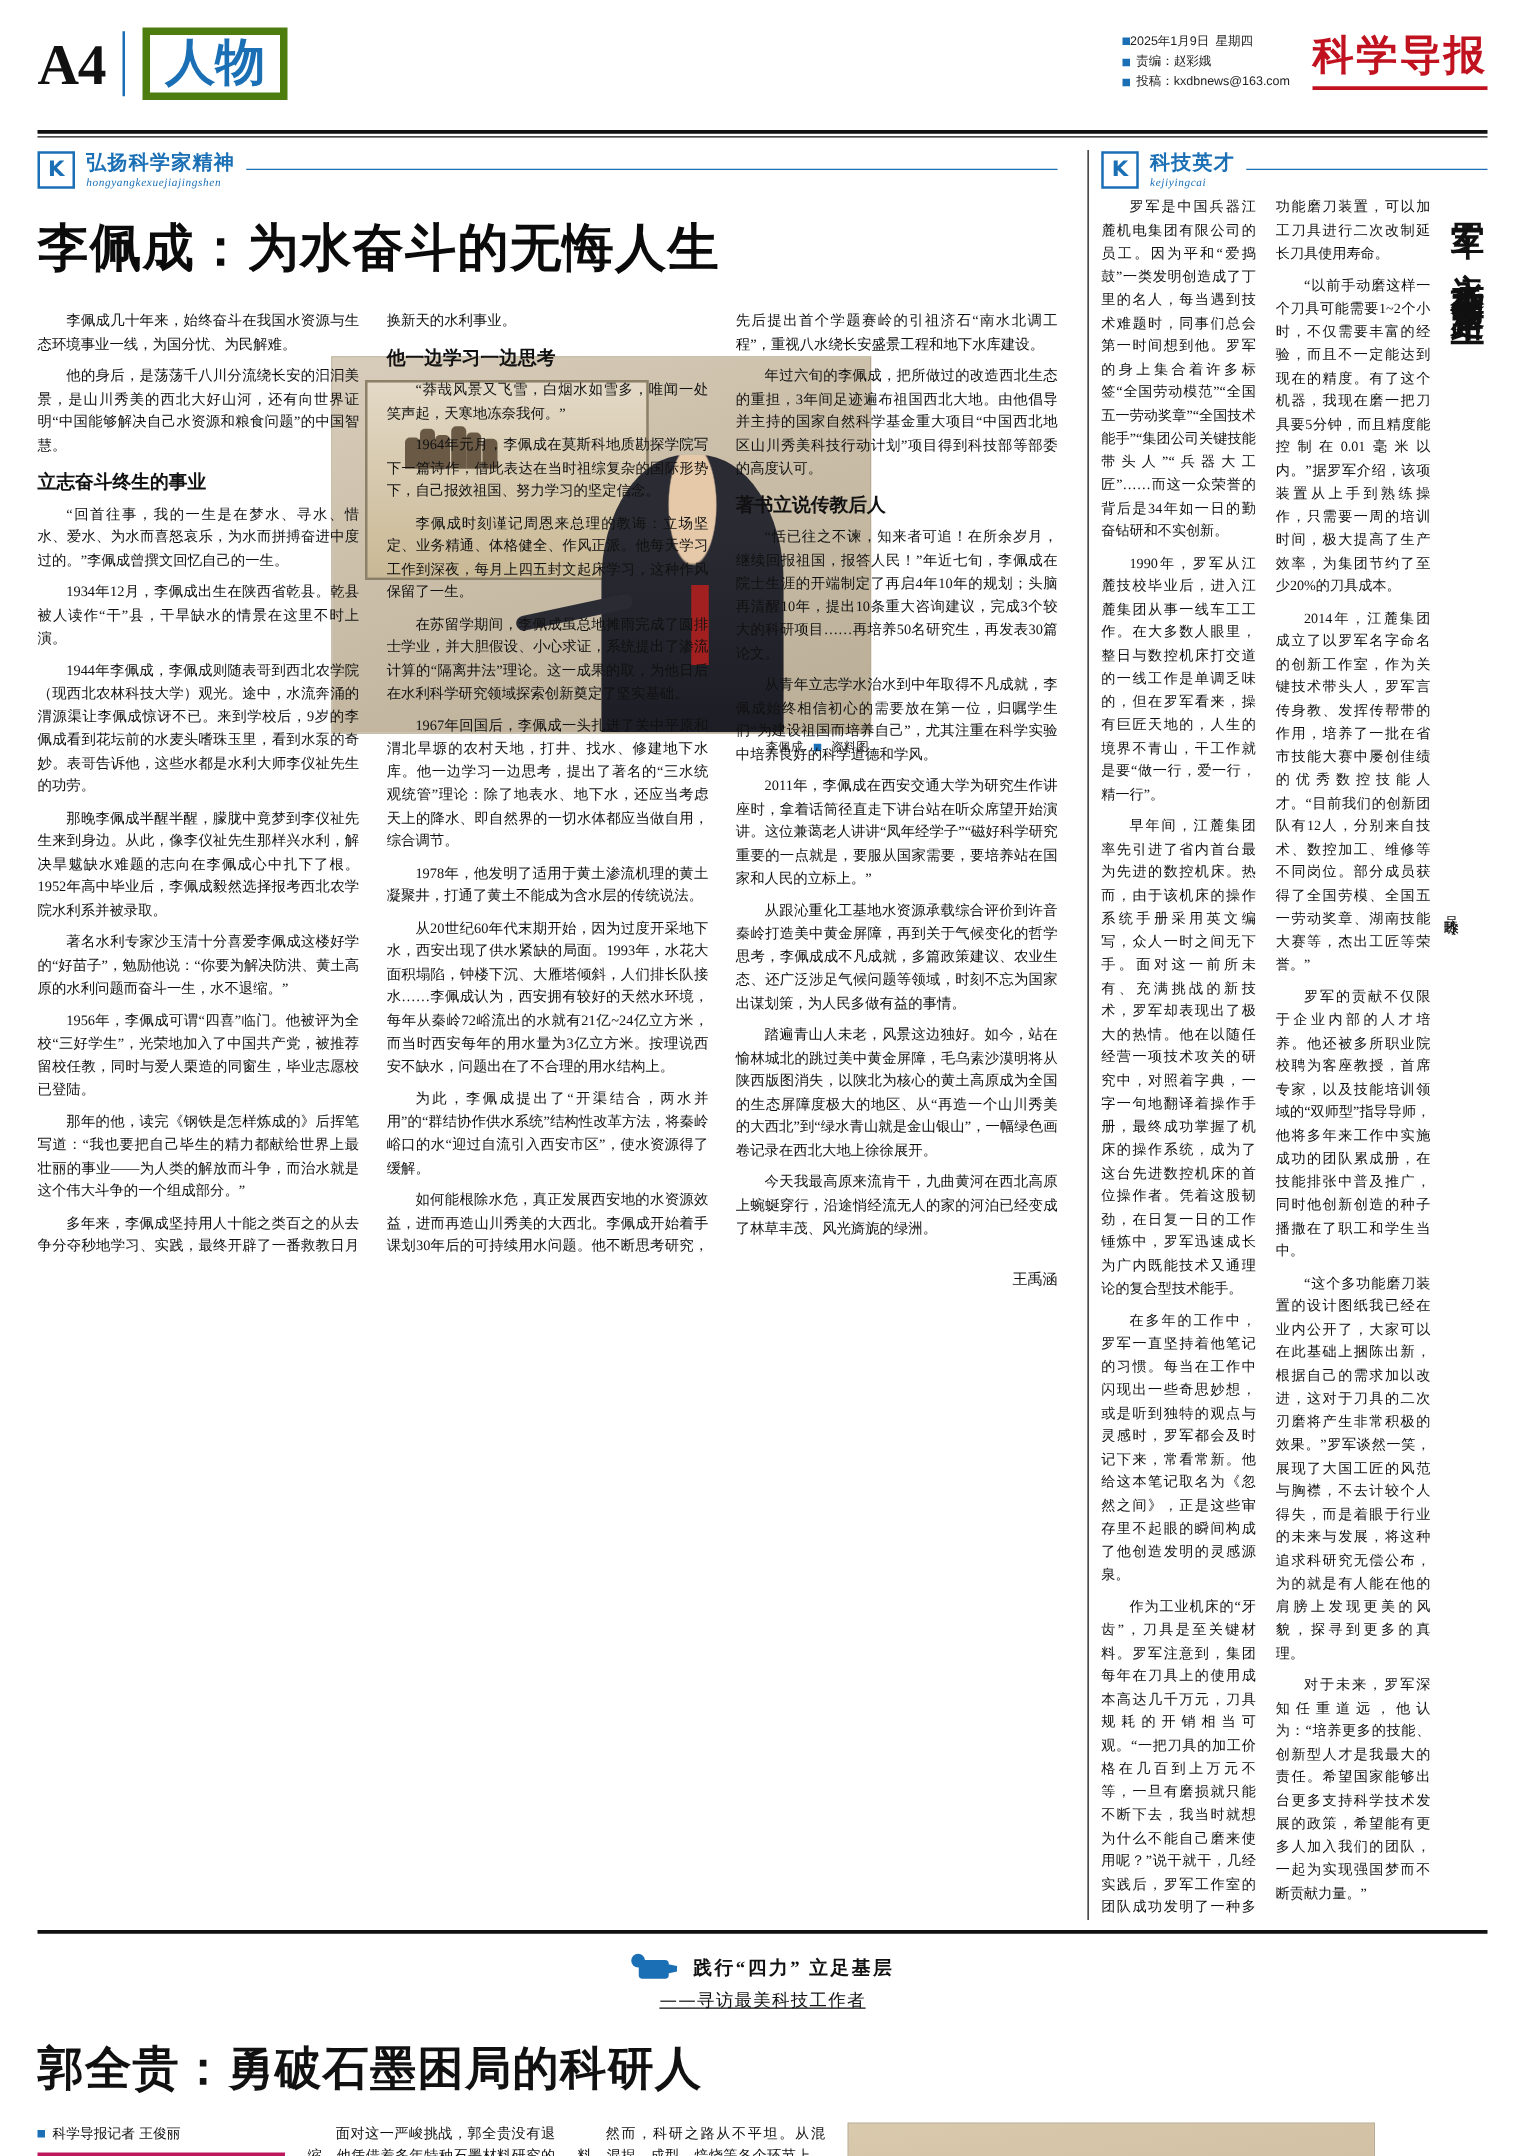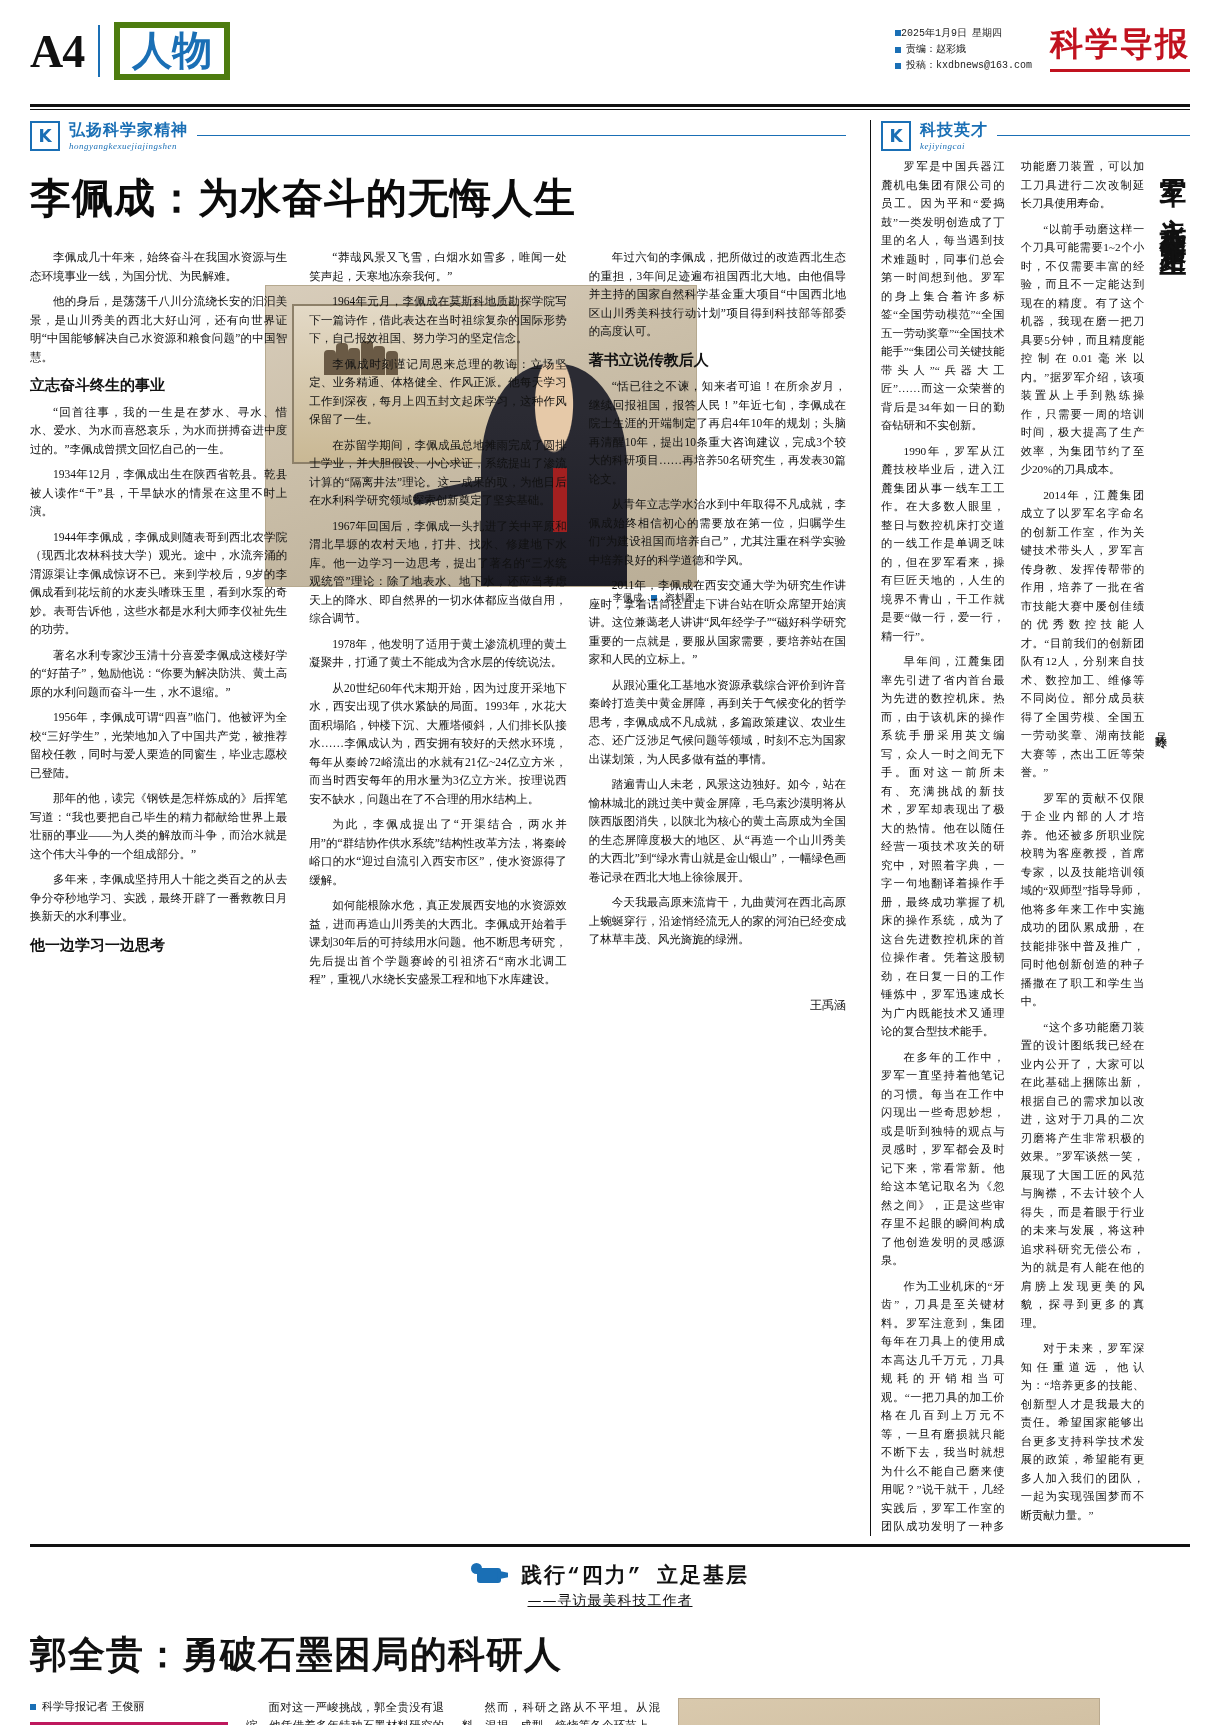--- a/index.html
+++ b/index.html
@@ -12,21 +12,21 @@
   
   .masthead{display:flex;align-items:flex-start;justify-content:space-between;height:78px;}
   .mh-left{display:flex;align-items:center;gap:14px;}
   .page-no{font-family:"Liberation Serif",serif;font-size:46px;font-weight:700;letter-spacing:-1px;color:#111;}
   .mh-sep{width:2px;height:52px;background:#1a6fb5;}
   .section-badge{
     font-family:"DejaVu Sans",sans-serif;font-weight:700;font-size:40px;color:#1a6fb5;
     border:6px solid #4d7c0f;padding:2px 12px 4px 12px;line-height:1;display:flex;align-items:center;
   }
   .mh-right{display:flex;align-items:flex-start;gap:18px;}
-  .mh-meta{font-family:Liberation Mono, monospace;font-size:10px;line-height:16px;color:#222;text-align:right;padding-top:4px;}
+  .mh-meta{font-family:Liberation Sans, sans-serif;font-size:10px;line-height:16px;color:#222;text-align:right;padding-top:4px;}
   .mh-meta div{display:flex;align-items:center;gap:5px;}
   .sq{display:inline-block;width:6px;height:6px;background:#1a6fb5;}
   .paper-name{font-family:"DejaVu Serif",serif;font-size:33px;font-weight:700;color:#c1121f;letter-spacing:2px;
     border-bottom:3px solid #c1121f;padding-bottom:2px;}
   .meta-row{display:flex;gap:28px;}
   
   .rule-thick{height:3px;background:#111;margin:4px 0 0 0;}
   .rule-thin{height:1px;background:#111;margin:2px 0 10px 0;}
   
   .top-block{display:flex;gap:0;}
@@ -71,21 +71,21 @@
   .side-body{font-size:11.3px;line-height:18.5px;text-align:justify;column-count:2;column-gap:16px;}
   .side-body p{margin:0 0 7px 0;text-indent:2em;}
   .side-author{writing-mode:vertical-rl;font-family:"DejaVu Sans",sans-serif;font-size:12px;letter-spacing:2px;margin-top:6px;}
   
   .bottom-kicker{display:flex;flex-direction:column;align-items:center;margin:14px 0 4px 0;}
   .bk-row{display:flex;align-items:center;gap:10px;}
   .bk-icon{width:40px;height:28px;position:relative;}
   .bk-icon .cam{position:absolute;left:6px;top:7px;width:24px;height:15px;background:#1a6fb5;border-radius:3px;}
   .bk-icon .lens{position:absolute;left:26px;top:10px;width:11px;height:9px;background:#1a6fb5;clip-path:polygon(0 0,100% 25%,100% 75%,0 100%);}
   .bk-icon .head{position:absolute;left:0px;top:2px;width:11px;height:11px;border-radius:50%;background:#1a6fb5;}
-  .bk-title{font-family:Liberation Mono, monospace;font-weight:700;font-size:21px;letter-spacing:2px;}
+  .bk-title{font-family:Liberation Serif, serif;font-weight:700;font-size:15px;letter-spacing:2px;}
   .bk-sub{font-family:"DejaVu Sans",sans-serif;font-size:14px;letter-spacing:1px;margin-top:3px;text-decoration:underline;}
   .headline2{font-family:"DejaVu Sans",sans-serif;font-weight:700;font-size:37px;letter-spacing:1px;margin:20px 0 18px 0;}
   .reporter{font-family:"DejaVu Sans",sans-serif;font-size:11px;margin-bottom:4px;border-bottom:5px solid #be185d;padding-bottom:6px;display:flex;align-items:center;gap:6px;}
   .bottom-grid{display:flex;gap:18px;}
   .bcol{width:198px;font-size:11.3px;line-height:18.6px;text-align:justify;}
   .bcol p{margin:0 0 7px 0;text-indent:2em;}
   .photo2{width:100%;height:300px;border:1px solid #b9a98f;position:relative;overflow:hidden;
     background:linear-gradient(170deg,#d9c9ad 0%,#cdbb9d 45%,#b9a98c 100%);}
   .inner{position:relative;z-index:2;}
 </style>
@@ -136,20 +136,21 @@
 
       <div class="headline">李佩成：为水奋斗的无悔人生</div>
 
       <div class="cols3">
         <p>李佩成几十年来，始终奋斗在我国水资源与生态环境事业一线，为国分忧、为民解难。</p>
         <p>他的身后，是荡荡千八川分流绕长安的汩汩美景，是山川秀美的西北大好山河，还有向世界证明“中国能够解决自己水资源和粮食问题”的中国智慧。</p>
         <div class="sub-h">立志奋斗终生的事业</div>
         <p>“回首往事，我的一生是在梦水、寻水、惜水、爱水、为水而喜怒哀乐，为水而拼搏奋进中度过的。”李佩成曾撰文回忆自己的一生。</p>
         <p>1934年12月，李佩成出生在陕西省乾县。乾县被人读作“干”县，干旱缺水的情景在这里不时上演。</p>
         <p>1944年李佩成，李佩成则随表哥到西北农学院（现西北农林科技大学）观光。途中，水流奔涌的渭源渠让李佩成惊讶不已。来到学校后，9岁的李佩成看到花坛前的水麦头嗜珠玉里，看到水泵的奇妙。表哥告诉他，这些水都是水利大师李仪祉先生的功劳。</p>
+        <p>那晚李佩成半醒半醒，朦胧中竟梦到李仪祉先生来到身边。从此，像李仪祉先生那样兴水利，解决旱魃缺水难题的志向在李佩成心中扎下了根。1952年高中毕业后，李佩成毅然选择报考西北农学院水利系并被录取。</p>
         <p>著名水利专家沙玉清十分喜爱李佩成这楼好学的“好苗子”，勉励他说：“你要为解决防洪、黄土高原的水利问题而奋斗一生，水不退缩。”</p>
         <p>1956年，李佩成可谓“四喜”临门。他被评为全校“三好学生”，光荣地加入了中国共产党，被推荐留校任教，同时与爱人栗造的同窗生，毕业志愿校已登陆。</p>
         <p>那年的他，读完《钢铁是怎样炼成的》后挥笔写道：“我也要把自己毕生的精力都献给世界上最壮丽的事业——为人类的解放而斗争，而治水就是这个伟大斗争的一个组成部分。”</p>
         <p>多年来，李佩成坚持用人十能之类百之的从去争分夺秒地学习、实践，最终开辟了一番救教日月换新天的水利事业。</p>
         <div class="sub-h">他一边学习一边思考</div>
         <p>“莽哉风景又飞雪，白烟水如雪多，唯闻一处笑声起，天寒地冻奈我何。”</p>
         <p>1964年元月，李佩成在莫斯科地质勘探学院写下一篇诗作，借此表达在当时祖综复杂的国际形势下，自己报效祖国、努力学习的坚定信念。</p>
         <p>李佩成时刻谨记周恩来总理的教诲：立场坚定、业务精通、体格健全、作风正派。他每天学习工作到深夜，每月上四五封文起床学习，这种作风保留了一生。</p>
         <p>在苏留学期间，李佩成虽总地摊雨完成了圆排士学业，并大胆假设、小心求证，系统提出了渗流计算的“隔离井法”理论。这一成果的取，为他日后在水利科学研究领域探索创新奠定了坚实基础。</p>
         <p>1967年回国后，李佩成一头扎进了关中平原和渭北旱塬的农村天地，打井、找水、修建地下水库。他一边学习一边思考，提出了著名的“三水统观统管”理论：除了地表水、地下水，还应当考虑天上的降水、即自然界的一切水体都应当做自用，综合调节。</p>

